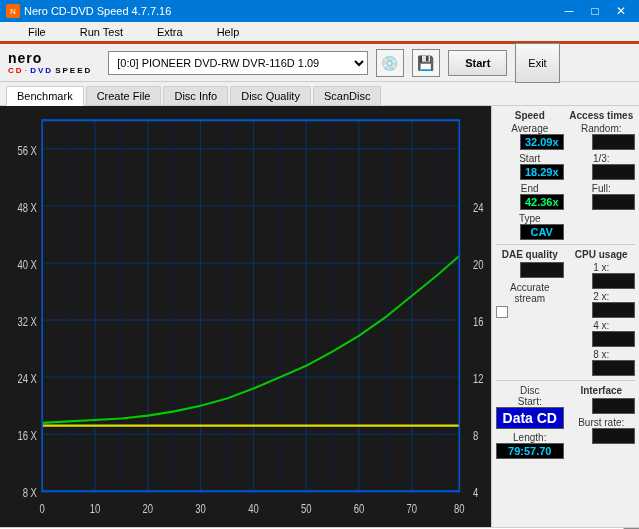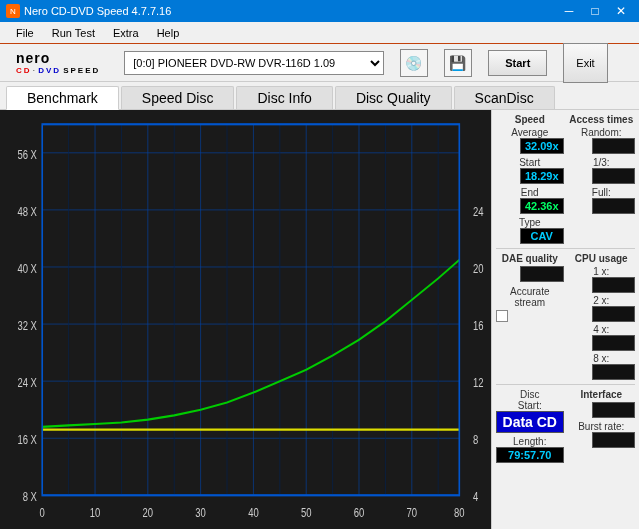--- a/index.html
+++ b/index.html
@@ -20,40 +20,40 @@
     .title-bar-icon { width: 14px; height: 14px; background: #ff6600; border-radius: 2px; font-size: 8px; display: flex; align-items: center; justify-content: center; color: white; }
     .title-bar-controls { display: flex; gap: 2px; }
     .title-btn { width: 24px; height: 18px; background: transparent; border: none; color: white; cursor: pointer; font-size: 12px; display: flex; align-items: center; justify-content: center; }
 
     
     .menu-bar {
       background: #f0f0f0;
       height: 22px;
       display: flex;
       align-items: center;
-      padding: 0 8px;
-      border-bottom: 1px solid #c2410c;
-      gap: 2px;
+      padding: 0 20px;
+      border-bottom: 3px solid #c2410c;
+      gap: 18px;
     }
     .menu-item {
       padding: 2px 8px;
       cursor: pointer;
       font-size: 11px;
       color: #000;
     }
 
     
     .toolbar {
       background: #f0f0f0;
       height: 38px;
       display: flex;
       align-items: center;
-      padding: 0 16px;
+      padding: 0 8px;
       border-bottom: 1px solid #ccc;
-      gap: 16px;
+      gap: 8px;
     }
     .nero-logo {
       display: flex;
       flex-direction: column;
       margin-right: 8px;
     }
     .nero-logo-top { font-size: 14px; font-weight: bold; color: #000; letter-spacing: 1px; }
     .nero-logo-bottom { font-size: 8px; color: #333; letter-spacing: 2px; display: flex; align-items: center; gap: 1px; }
     .logo-cd { color: #e60000; font-weight: bold; }
     .logo-dvd { color: #0000cc; font-weight: bold; }
@@ -98,27 +98,27 @@
     }
 
     
     .tabs {
       display: flex;
       background: #f0f0f0;
       padding: 4px 6px 0;
       border-bottom: 1px solid #ccc;
     }
     .tab {
-      padding: 3px 20px;
+      padding: 3px 10px;
       border: 1px solid #ccc;
       border-bottom: none;
       background: #e0e0e0;
       cursor: pointer;
       margin-right: 2px;
-      font-size: 14px;
+      font-size: 11px;
       border-radius: 2px 2px 0 0;
     }
     .tab.active {
       background: white;
       border-bottom: 1px solid white;
       margin-bottom: -1px;
       z-index: 1;
       position: relative;
     }
 
@@ -303,21 +303,21 @@
   </div>
   <select class="drive-select"><option>[0:0]  PIONEER DVD-RW  DVR-116D 1.09</option></select>
   <button class="toolbar-icon-btn" title="Disc Info">💿</button>
   <button class="toolbar-icon-btn" title="Save">💾</button>
   <button class="start-btn">Start</button>
   <button class="exit-btn">Exit</button>
 </div>
 
 <div class="tabs">
   <div class="tab active">Benchmark</div>
-  <div class="tab">Speed Disc</div>
+  <div class="tab">Create File</div>
   <div class="tab">Disc Info</div>
   <div class="tab">Disc Quality</div>
   <div class="tab">ScanDisc</div>
 </div>
 
 <div class="main-content">
 
   <div class="chart-area">
     <div class="chart-container">
       <svg class="chart-svg" viewBox="0 0 465 295" preserveAspectRatio="none" xmlns="http://www.w3.org/2000/svg">

